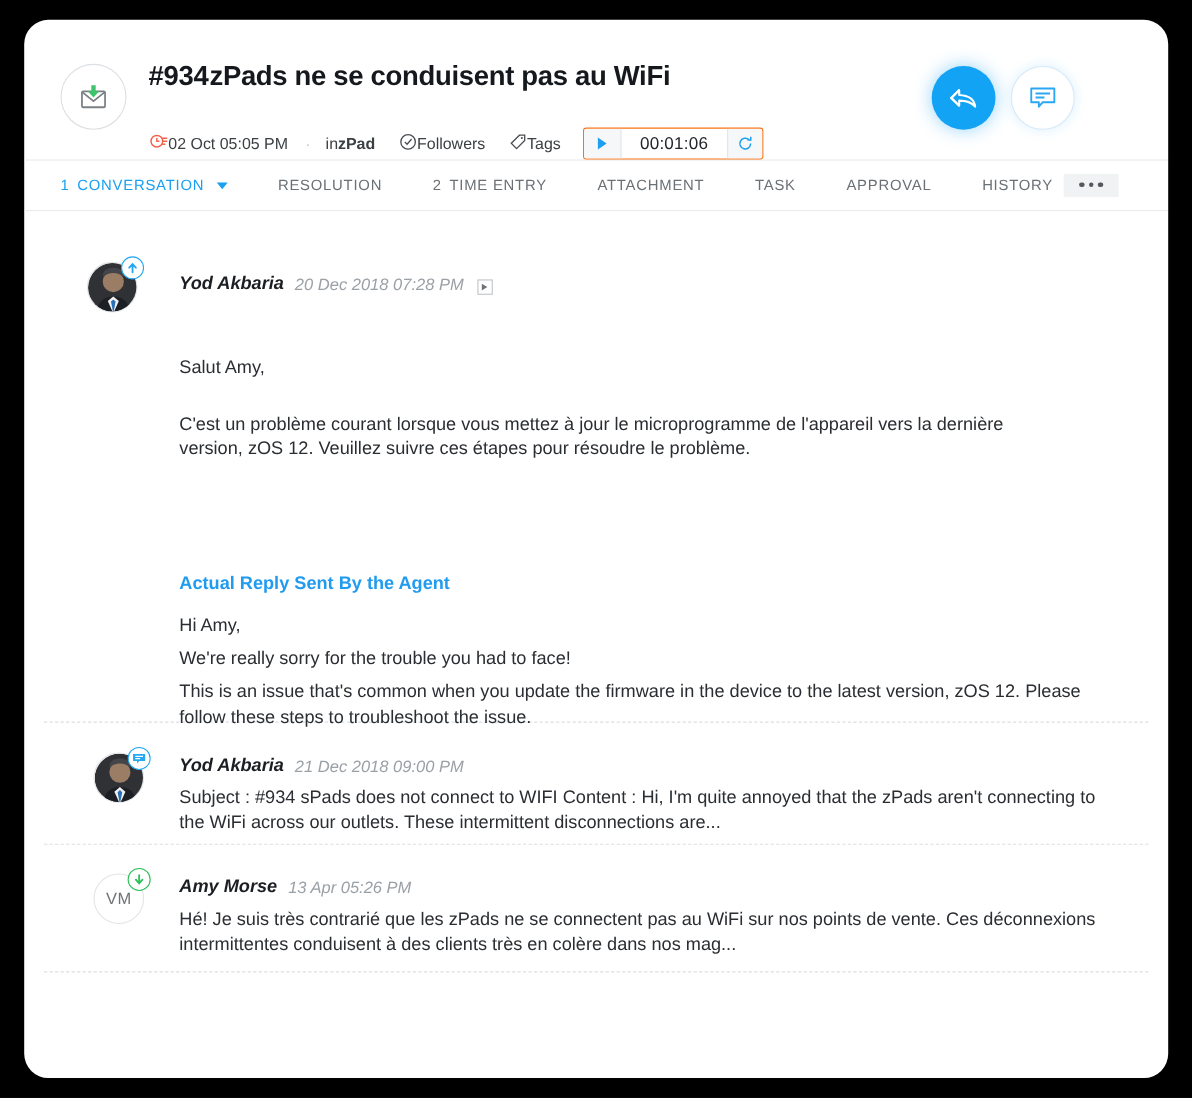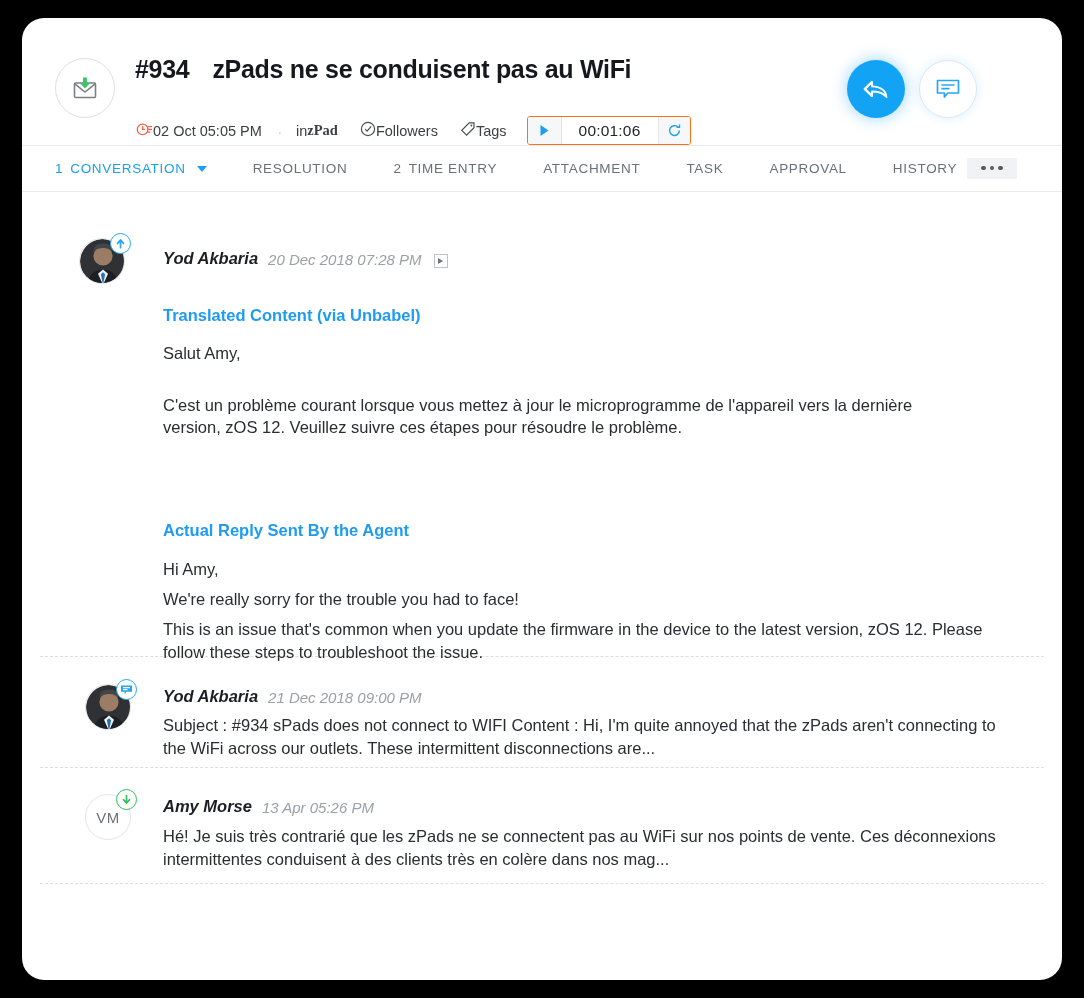--- a/index.html
+++ b/index.html
@@ -25,40 +25,40 @@
     border-bottom: 1px solid #e8eaed;
   }
   .env-badge {
     position: absolute; left: 33px; top: 40px;
     width: 60px; height: 60px; border-radius: 50%;
     border: 1px solid #dcdfe3;
     display: flex; align-items: center; justify-content: center;
   }
   .title-row {
     position: absolute; left: 113px; top: 37px;
-    display: flex; align-items: baseline; gap: 23px;
+    display: flex; align-items: baseline; gap: 1px;
   }
   .ticket-num {
     font-size: 25px; font-weight: bold; color: #15181c;
     letter-spacing: -0.3px;
   }
   .ticket-title {
     font-size: 25px; font-weight: bold; color: #15181c;
     letter-spacing: -0.3px; white-space: nowrap;
   }
   .meta-row {
     position: absolute; left: 114px; top: 98px;
     display: flex; align-items: center; gap: 0px;
     font-size: 14.5px; color: #3c4043;
   }
   .meta-item { display: flex; align-items: center; white-space: nowrap; }
   .meta-date { margin-right: 16px; }
   .meta-dot { color: #c6cacd; margin-right: 14px; font-size: 15px; position: relative; top: -2px;}
   .meta-in { margin-right: 22px; }
-  .meta-in b { font-weight: bold; font-family: Liberation Serif, serif; }
+  .meta-in b { font-weight: bold; }
   .meta-followers { margin-right: 22px; color: #3c4043;}
   .meta-tags { margin-right: 20px; color: #3c4043;}
 
   .timer {
     display: flex; align-items: stretch;
     height: 29px;
     border: 1px solid #f97316;
     border-radius: 3px;
     background: #fff;
     overflow: hidden;
@@ -334,21 +334,20 @@
           </div>  
         </div>  
         <div class="msg-head" style="position:absolute;left:141px;top:57px;">    
           <span class="msg-author">Yod Akbaria</span>    
           <span class="msg-time">20 Dec 2018 07:28 PM</span>    
           <span class="expander">
             <i></i>
           </span>  
         </div>  
         <div style="position:absolute;left:141px;top:114px;width:850px;">    
-          <div class="sect-title">Translated Content (via Unbabel)</div>    
           <div class="body-line" style="margin-top:20px;">Salut Amy,</div>    
           <div class="body-para" style="margin-top:32px;width:805px;">C'est un problème courant lorsque vous mettez à jour le microprogramme de l'appareil vers la dernière version, zOS 12. Veuillez suivre ces étapes pour résoudre le problème.</div>  
         </div>  
         <div style="position:absolute;left:141px;top:329px;width:860px;">    
           <div class="sect-title">Actual Reply Sent By the Agent</div>    
           <div class="body-line" style="margin-top:21px;">Hi Amy,</div>    
           <div class="body-line" style="margin-top:13px;">We're really sorry for the trouble you had to face!</div>    
           <div class="body-para" style="margin-top:11px;width:858px;">This is an issue that's common when you update the firmware in the device to the latest version, zOS 12. Please follow these steps to troubleshoot the issue.</div>  
         </div>
       </div>

